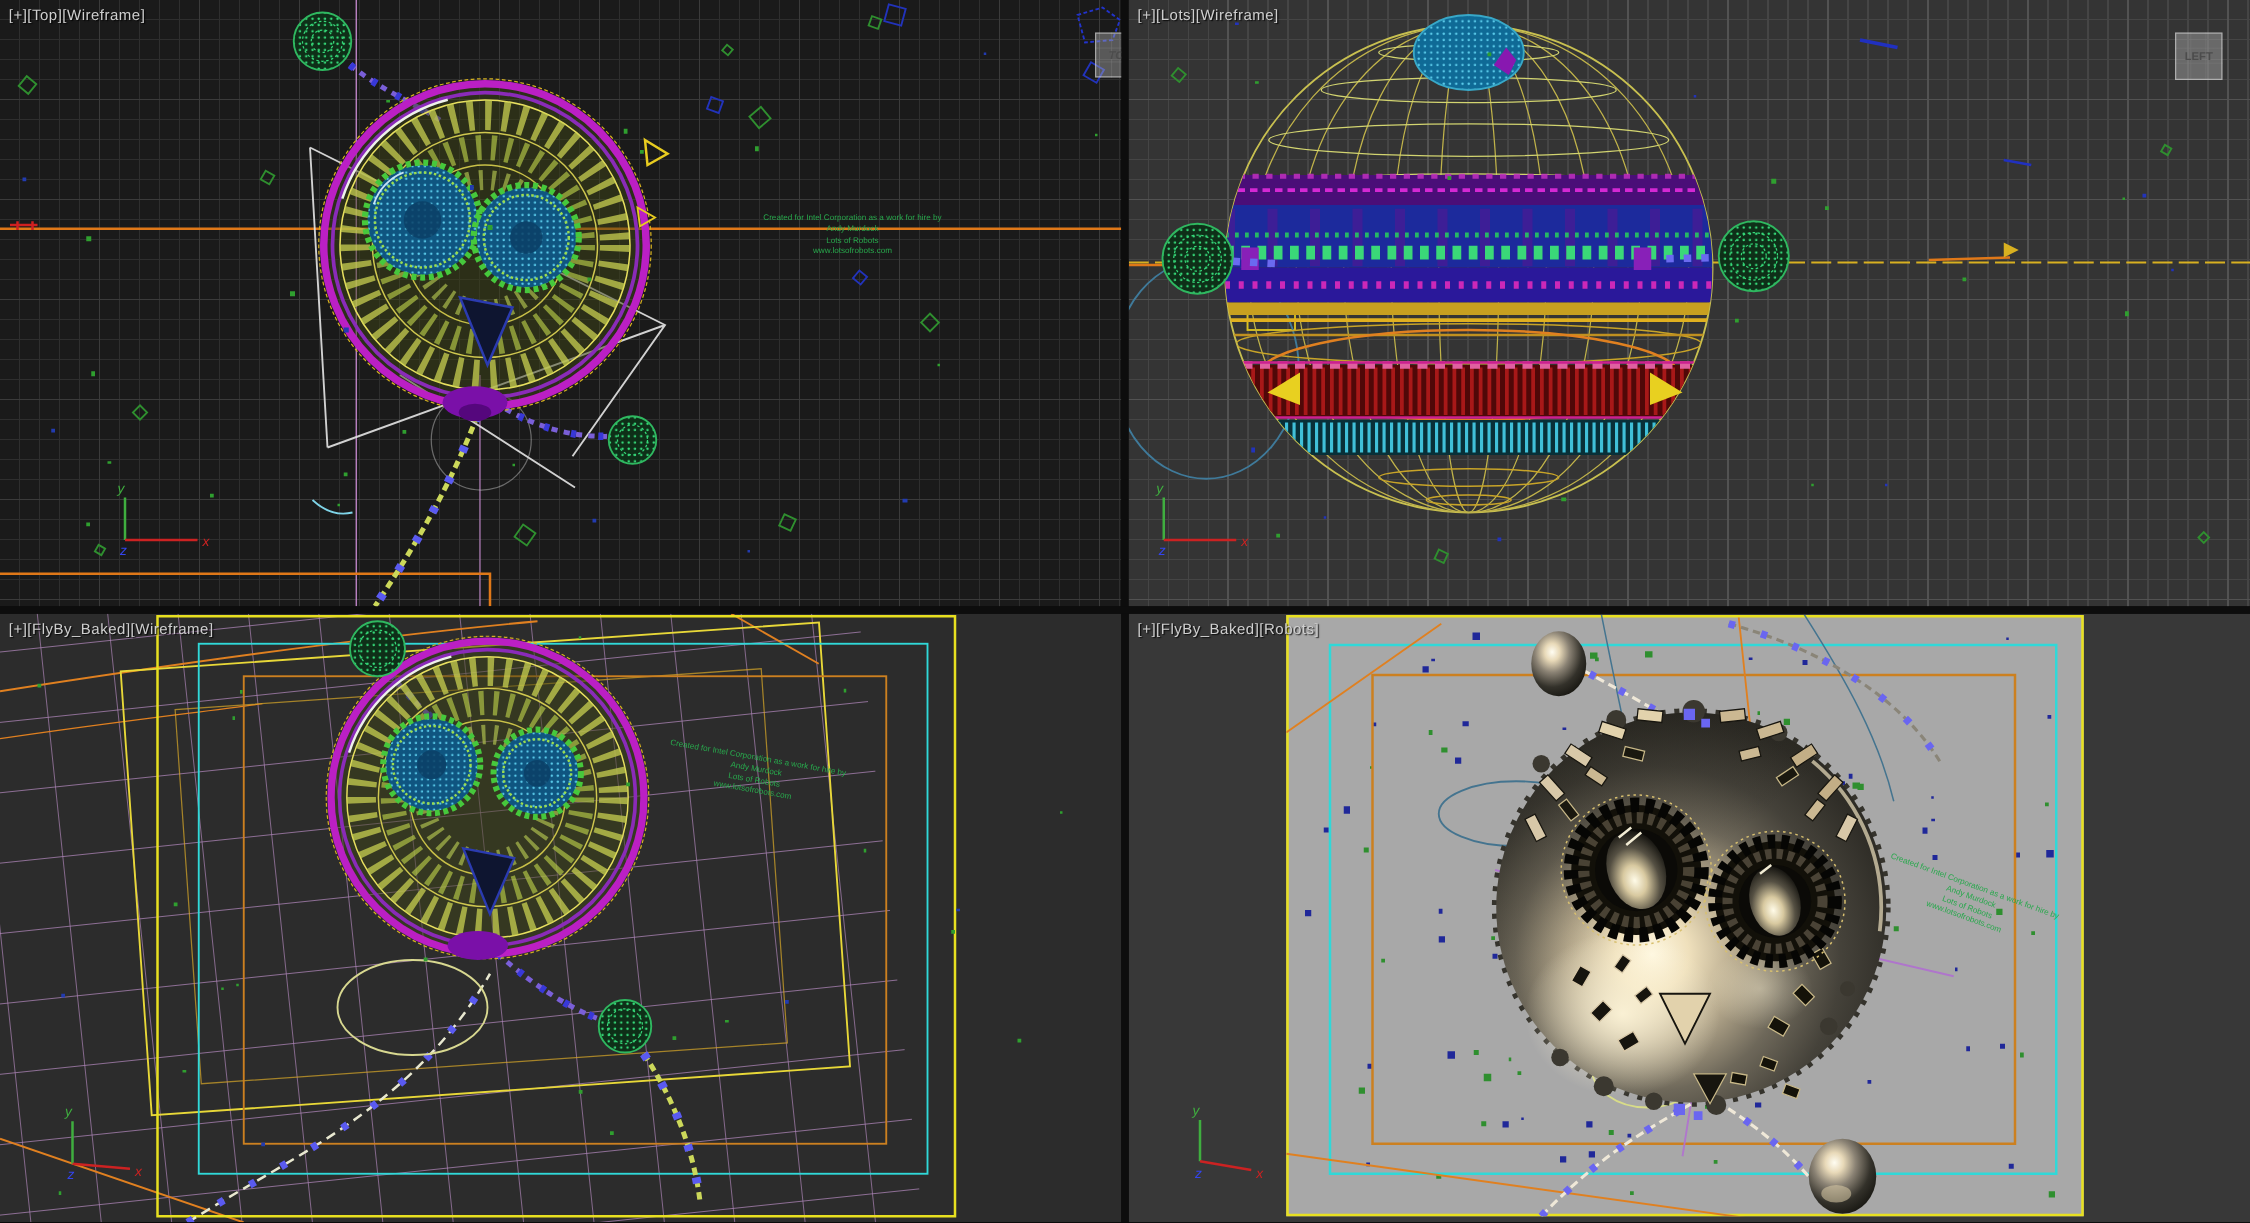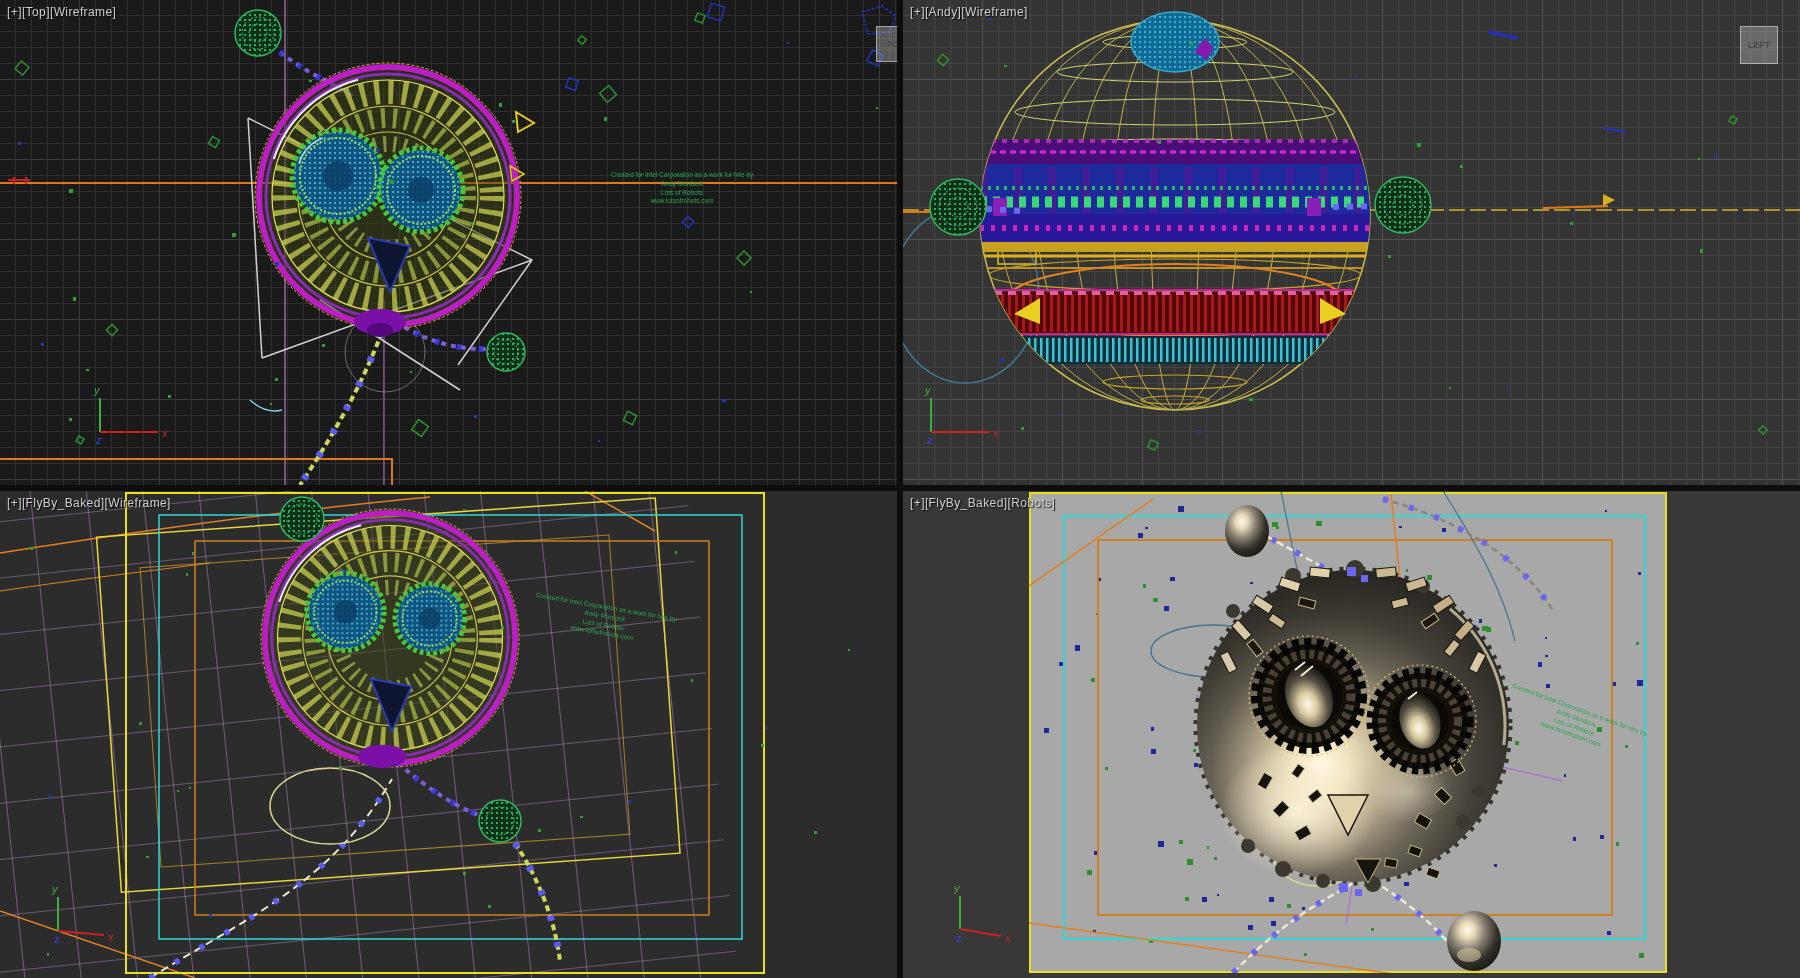--- a/index.html
+++ b/index.html
@@ -312,21 +312,21 @@
         <span style="left: 11.3%; top: 13.3%; width: 2.6px; height: 2.6px; background: rgb(47, 159, 47);"></span>
         <span style="left: 13.2%; top: 88.1%; width: 2.8px; height: 2.8px; background: rgb(47, 159, 47);"></span>
         <span style="left: 62.1%; top: 34%; width: 3px; height: 3px; background: rgb(47, 159, 47);"></span>
         <span style="left: 50.4%; top: 15.6%; width: 2.1px; height: 2.1px; background: rgb(34, 51, 187);"></span>
         <span style="left: 88.6%; top: 32.5%; width: 2.1px; height: 2.1px; background: rgb(47, 159, 47);"></span>
         <span style="left: 90.4%; top: 31.9%; width: 3.2px; height: 3.2px; background: rgb(34, 51, 187);"></span>
       </div>
     <div class="viewcube" id="cube-tr">
       <span>LEFT</span>
     </div>
-    <div class="vplabel">[+][Andy][Wireframe]</div>
+    <div class="vplabel">[+][Lots][Wireframe]</div>
   </div>
 
   <div class="viewport" id="vp-bl">
     <svg class="scene" width="897" height="487" viewBox="0 0 897 487">
       <defs>
         <pattern id="gd-c" width="5" height="5" patternUnits="userSpaceOnUse">
           <rect width="5" height="5" fill="#0e2f18"></rect>
             <circle cx="2" cy="2" r="1" fill="#35d878"></circle>
         </pattern>
         <pattern id="ed-c" width="5" height="5" patternUnits="userSpaceOnUse">

